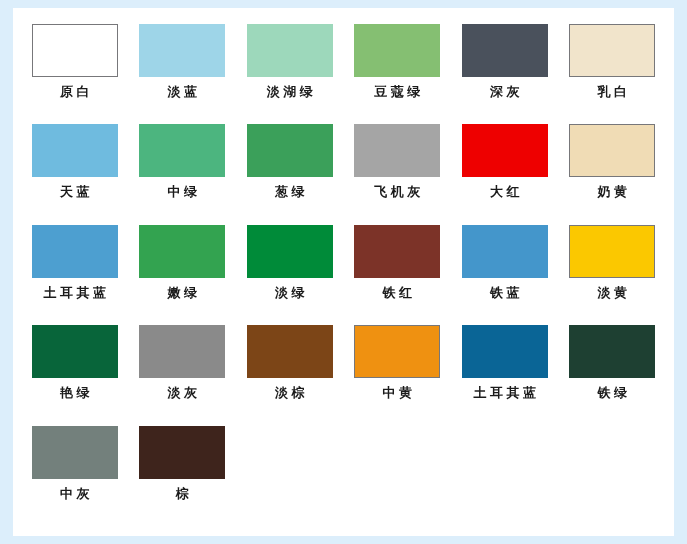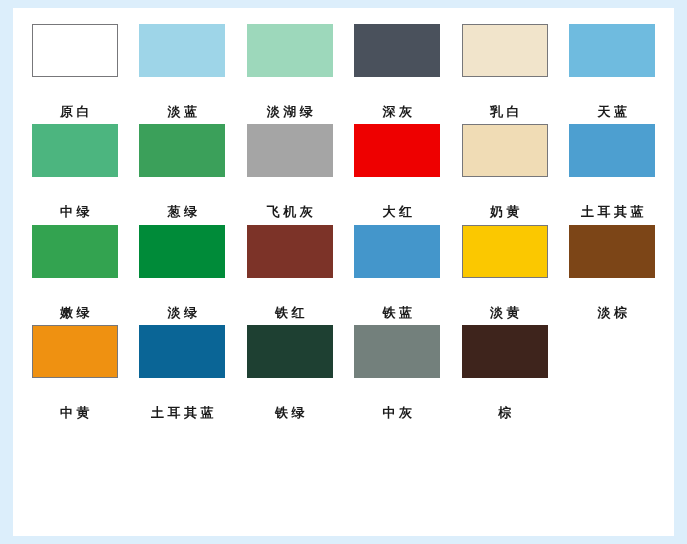--- a/index.html
+++ b/index.html
@@ -42,21 +42,21 @@
   }
   .swatch {
     width: 86px;
     height: 53px;
     box-sizing: border-box;
   }
   .swatch.bordered {
     border: 1px solid #77777a;
   }
   .label {
-    margin-top: 28px;
+    margin-top: 8px;
     font-size: 13px;
     font-weight: bold;
     color: #1b1b1b;
     letter-spacing: 3.5px;
     text-indent: 3.5px;
     white-space: nowrap;
     line-height: 1;
     font-family: "DejaVu Sans", "Liberation Sans", sans-serif;
   }
 </style>
@@ -69,20 +69,24 @@
         <div class="swatch bordered" style="background: rgb(255, 255, 255); border-color: rgb(119, 119, 122);"></div>
         <div class="label">原白</div>
       </div>
       <div class="cell">
         <div class="swatch" style="background: rgb(158, 213, 232); border-color: transparent;"></div>
         <div class="label">淡蓝</div>
       </div>
       <div class="cell">
         <div class="swatch" style="background: rgb(157, 216, 187); border-color: transparent;"></div>
         <div class="label">淡湖绿</div>
+      </div>
+      <div class="cell">
+        <div class="swatch" style="background: rgb(133, 191, 114); border-color: transparent;"></div>
+        <div class="label">豆蔻绿</div>
       </div>
       <div class="cell">
         <div class="swatch" style="background: rgb(74, 81, 92); border-color: transparent;"></div>
         <div class="label">深灰</div>
       </div>
       <div class="cell">
         <div class="swatch bordered" style="background: rgb(241, 228, 203); border-color: rgb(119, 119, 122);"></div>
         <div class="label">乳白</div>
       </div>
       <div class="cell">
@@ -127,20 +131,28 @@
       </div>
       <div class="cell">
         <div class="swatch" style="background: rgb(68, 150, 203); border-color: transparent;"></div>
         <div class="label">铁蓝</div>
       </div>
       <div class="cell">
         <div class="swatch bordered" style="background: rgb(251, 200, 0); border-color: rgb(119, 119, 122);"></div>
         <div class="label">淡黄</div>
       </div>
       <div class="cell">
+        <div class="swatch" style="background: rgb(8, 101, 58); border-color: transparent;"></div>
+        <div class="label">艳绿</div>
+      </div>
+      <div class="cell">
+        <div class="swatch" style="background: rgb(138, 138, 138); border-color: transparent;"></div>
+        <div class="label">淡灰</div>
+      </div>
+      <div class="cell">
         <div class="swatch" style="background: rgb(124, 69, 23); border-color: transparent;"></div>
         <div class="label">淡棕</div>
       </div>
       <div class="cell">
         <div class="swatch bordered" style="background: rgb(239, 145, 17); border-color: rgb(119, 119, 122);"></div>
         <div class="label">中黄</div>
       </div>
       <div class="cell">
         <div class="swatch" style="background: rgb(10, 101, 150); border-color: transparent;"></div>
         <div class="label">土耳其蓝</div>

